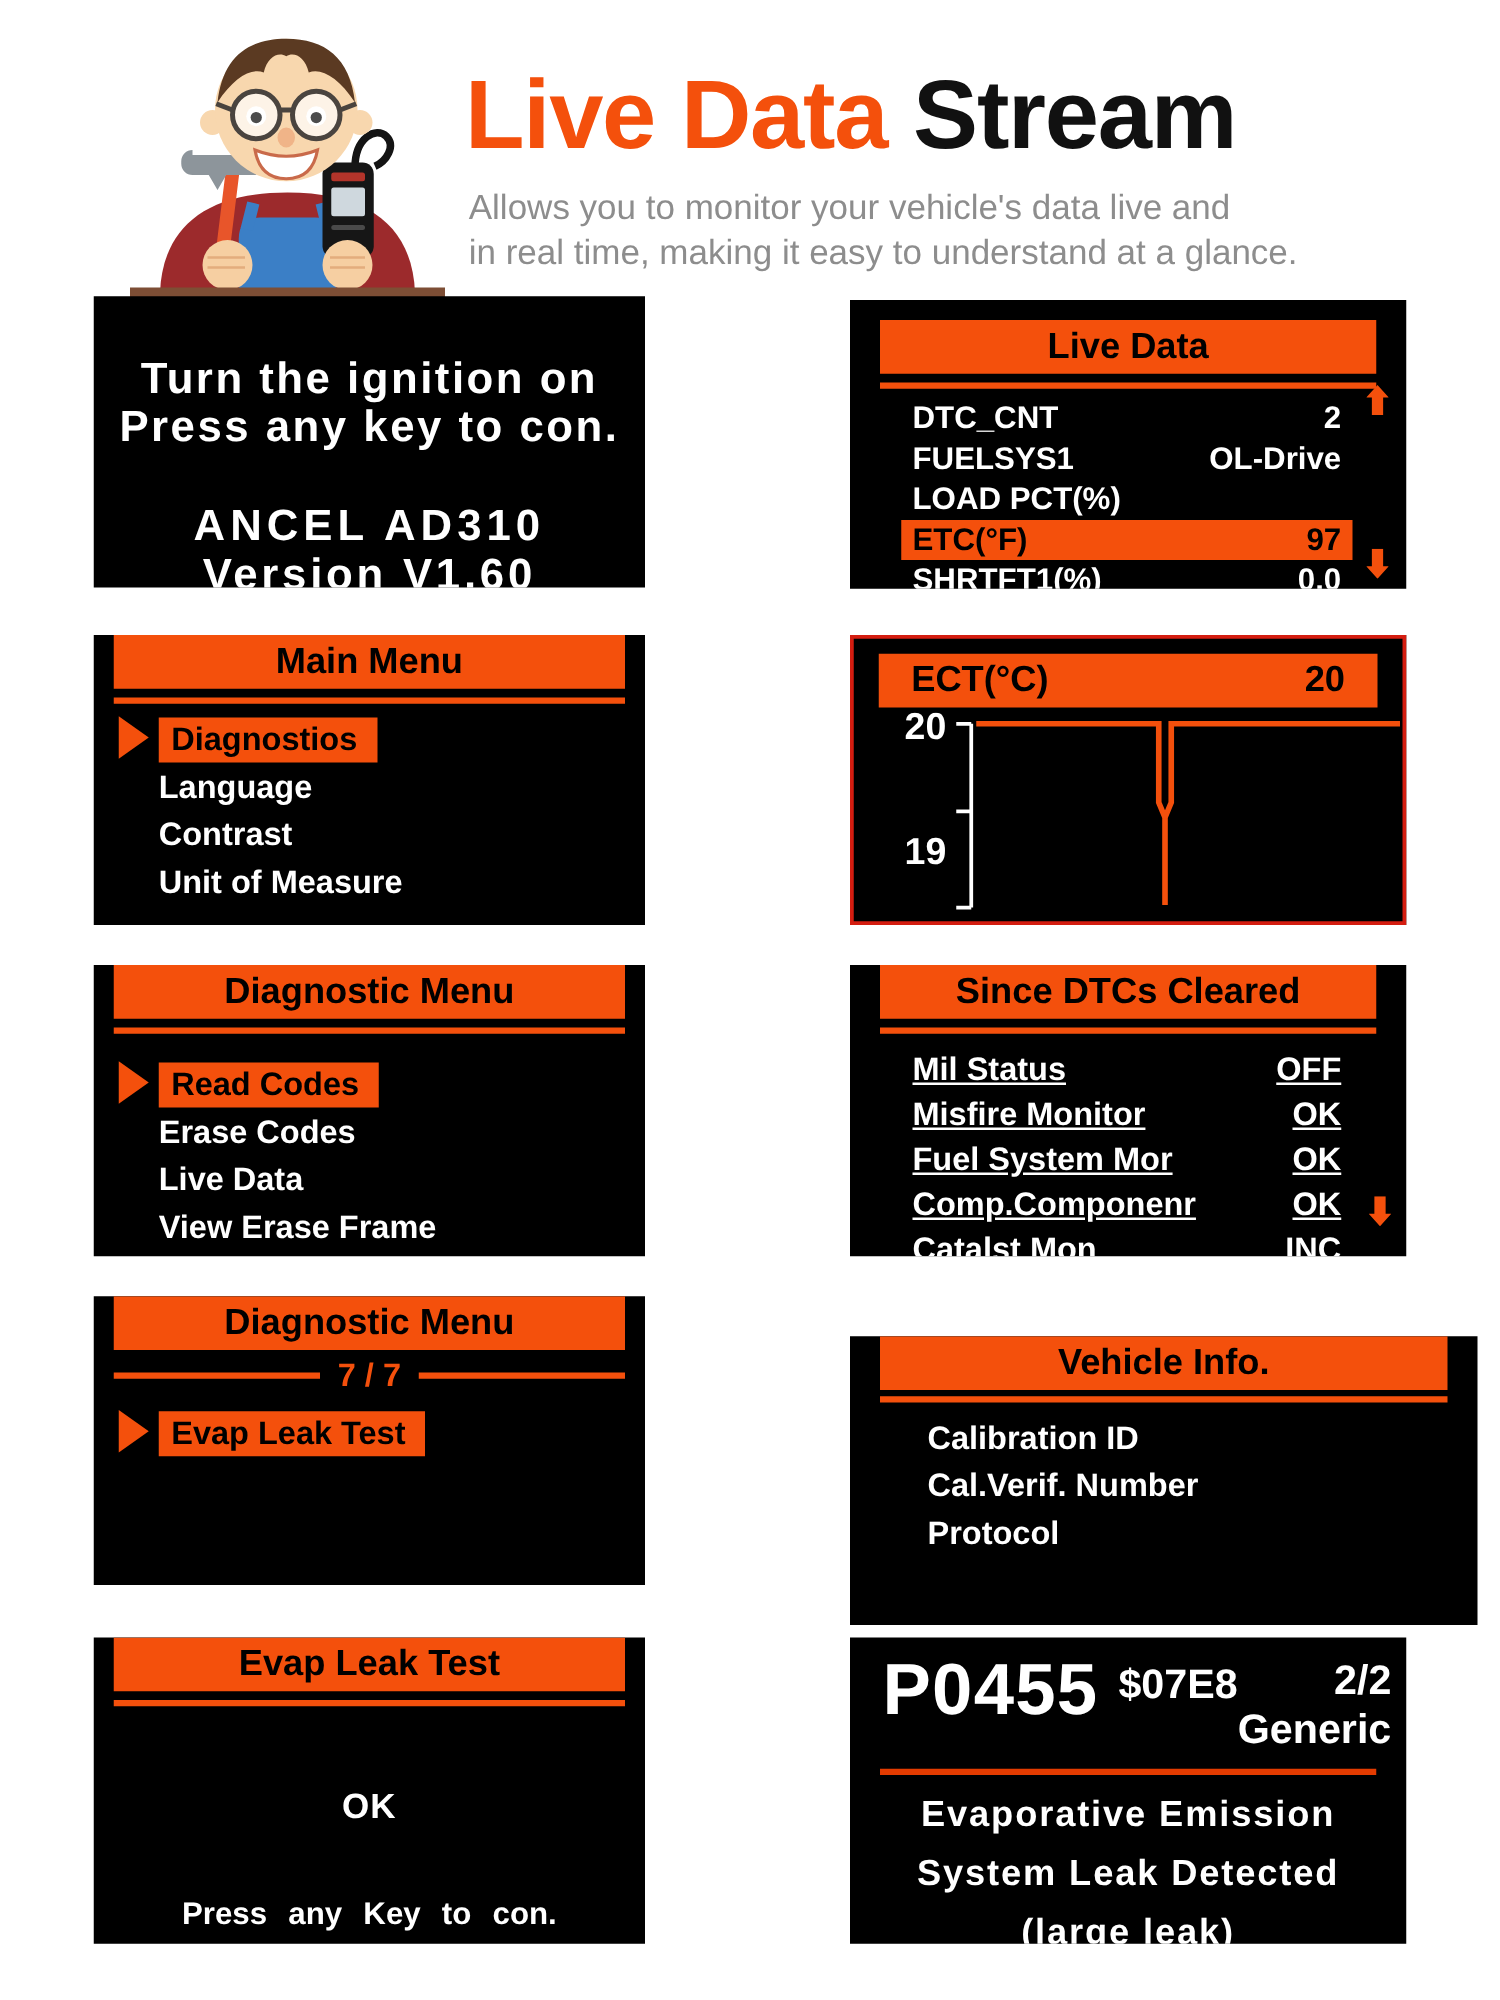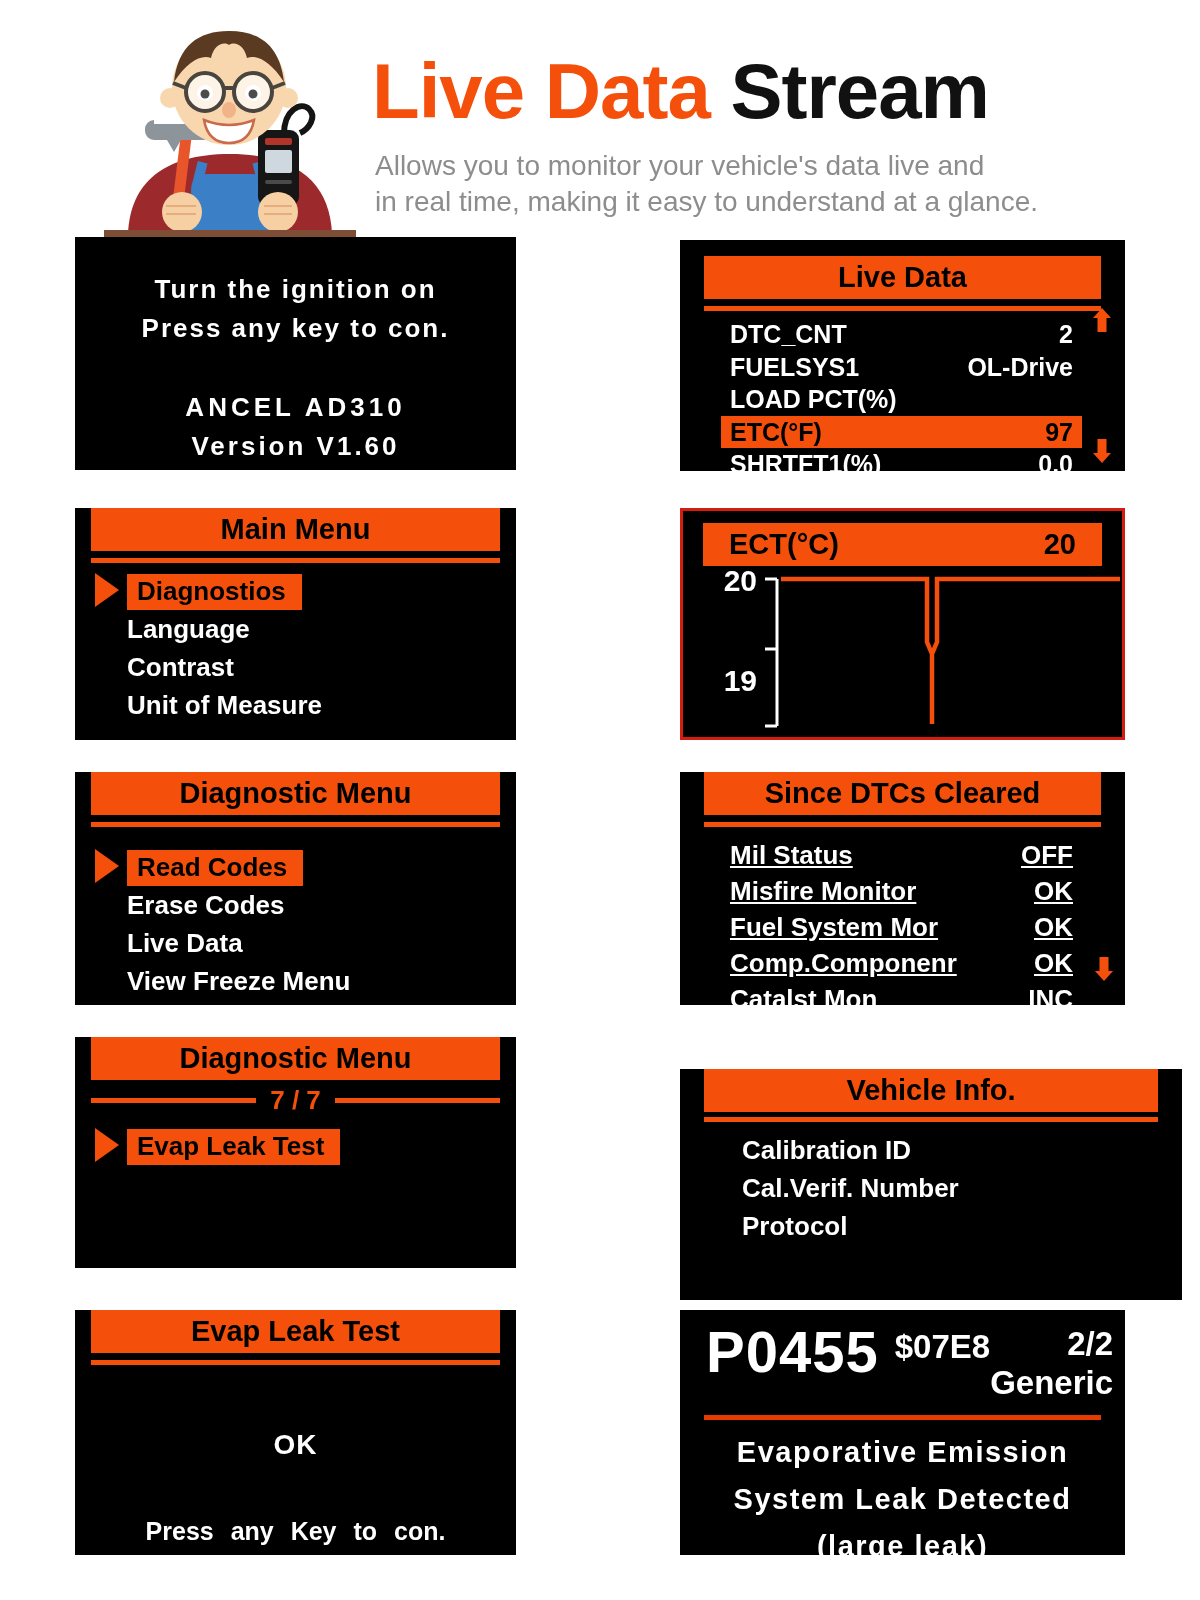--- a/index.html
+++ b/index.html
@@ -16,21 +16,21 @@
   .page-title .rest { color:#111; }
   .subtitle { position:absolute; left:375px; top:148px; font-size:28px; line-height:36px; color:#8d8d8d; }
   
   .screen { position:absolute; background:#000; color:#fff; overflow:hidden; }
   .bar { background:var(--orange); color:#000; font-weight:bold; text-align:center; height:43px; line-height:43px; font-size:29px; }
   .bar.flex { display:flex; justify-content:space-between; padding:0 26px; text-align:left; }
   .rule { background:var(--orange); height:5px; margin-top:7px; }
   .m16 { margin-left:16px; margin-right:16px; }
   .m24 { margin-left:24px; margin-right:24px; }
   
-  .msg { text-align:center; font-weight:bold; font-size:26px; letter-spacing:2px; line-height:39px; padding-top:33px; }
+  .msg { text-align:center; font-weight:bold; font-size:35px; letter-spacing:2px; line-height:39px; padding-top:46px; }
   .msg .gap { height:40px; }
   
   .menu { margin-top:9px; padding-left:52px; font-weight:bold; font-size:26px; }
   .menu .item { line-height:38px; position:relative; }
   .menu .item .hl { display:inline-block; background:var(--orange); color:#000; padding:0 16px 2px 10px; line-height:34px; }
   .cursor { position:absolute; left:-32px; top:1px; width:0; height:0;
             border-left:24px solid var(--orange); border-top:17px solid transparent; border-bottom:17px solid transparent; }
   
   .rows { margin-top:7px; padding:0 52px 0 50px; font-weight:bold; font-size:25px; position:relative; }
   .row { display:flex; justify-content:space-between; line-height:32.5px;gap:32px; }
@@ -181,21 +181,21 @@
   </svg>
 </div>
 
 <div class="screen" style="left:75px;top:772px;width:441px;height:233px;">
   <div class="bar m16">Diagnostic Menu</div>
   <div class="rule m16"></div>
   <div class="menu" style="margin-top:21px;">
     <div class="item"><span class="cursor"></span><span class="hl">Read Codes</span></div>
     <div class="item"><span>Erase Codes</span></div>
     <div class="item"><span>Live Data</span></div>
-    <div class="item"><span>View Freeze Menu</span></div>
+    <div class="item"><span>View Erase Frame</span></div>
     <div class="item"><span>I/M Readiness</span></div>
 
   </div>
 </div>
 
 <div class="screen" style="left:680px;top:772px;width:445px;height:233px;">
   <div class="bar m24">Since DTCs Cleared</div>
   <div class="rule m24"></div>
   <div class="rows rows2" style="margin-top:10px;">
     <div class="row">

